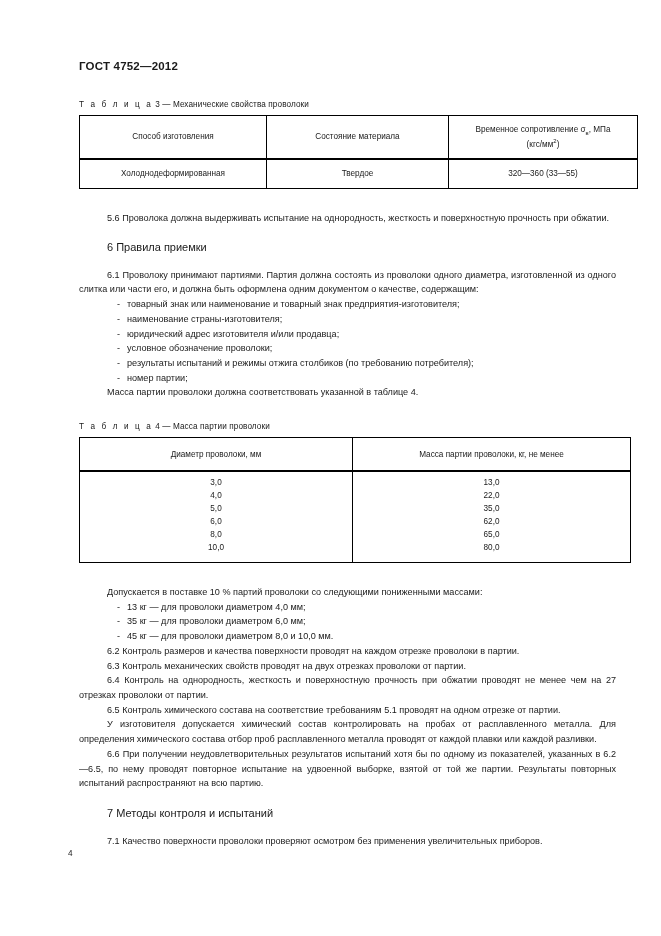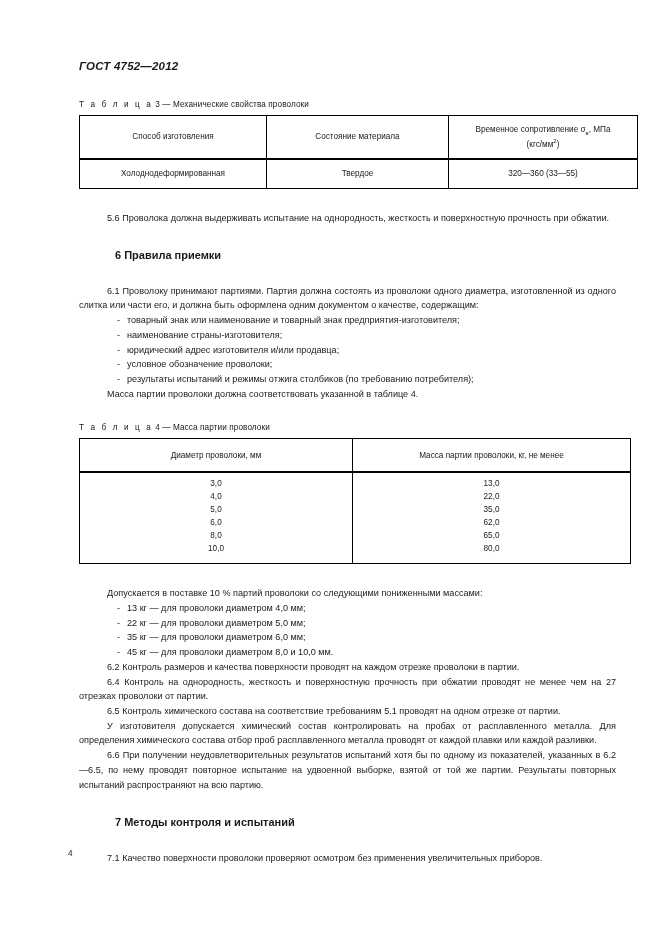--- a/index.html
+++ b/index.html
@@ -28,21 +28,20 @@
     top: 60px;
     width: 537px;
   }
 
   
   .doc-head {
     font-size: 11.5px;
     font-weight: bold;
     letter-spacing: 0.2px;
     margin: 0 0 28px 0;
-    font-style: italic;
   }
 
   
   .tbl-caption {
     font-size: 8.2px;
     margin: 0 0 6px 0;
     color: #1a1a1a;
     letter-spacing: 0.1px;
   }
   .tbl-caption .sp {
@@ -94,22 +93,22 @@
     line-height: 1.62;
     margin: 0;
     text-align: justify;
     text-justify: inter-word;
   }
   p.para.indent { text-indent: 28px; }
   p.para.nojust { text-align: left; }
 
   h2.sect {
     font-size: 11px;
-    font-weight: bold;
-    margin: 8px;
+    font-weight: normal;
+    margin: 0;
     padding-left: 28px;
   }
 
   ul.dash {
     list-style: none;
     margin: 0;
     padding: 0;
   }
   ul.dash li {
     font-size: 9.1px;
@@ -180,20 +179,21 @@
     <div class="gap-c"></div>
 
     <p class="para indent">6.1 Проволоку принимают партиями. Партия должна состоять из проволоки одного диаметра, изготовленной из одного слитка или части его, и должна быть оформлена одним документом о качестве, содержащим:</p>
 
     <ul class="dash">
       <li>товарный знак или наименование и товарный знак предприятия-изготовителя;</li>
       <li>наименование страны-изготовителя;</li>
       <li>юридический адрес изготовителя и/или продавца;</li>
       <li>условное обозначение проволоки;</li>
       <li>результаты испытаний и режимы отжига столбиков (по требованию потребителя);</li>
+      <li>номер партии;</li>
     </ul>
 
     <p class="para nojust" style="padding-left:28px">Масса партии проволоки должна соответствовать указанной в таблице 4.</p>
 
     <div class="gap-e"></div>
 
     <div class="tbl-caption">
       <span class="sp">Т а б л и ц а</span>
       <span>4</span>
       <span>—</span>
@@ -228,26 +228,26 @@
         </tr>
       </tbody>
     </table>
 
     <div class="gap-e"></div>
 
     <p class="para nojust" style="padding-left:28px">Допускается в поставке 10 % партий проволоки со следующими пониженными массами:</p>
 
     <ul class="dash">
       <li>13 кг — для проволоки диаметром 4,0 мм;</li>
-      <li>22 кг — для проволоки диаметром 5,0 мм;</li>
       <li>35 кг — для проволоки диаметром 6,0 мм;</li>
       <li>45 кг — для проволоки диаметром 8,0 и 10,0 мм.</li>
     </ul>
 
     <p class="para nojust" style="padding-left:28px">6.2 Контроль размеров и качества поверхности проводят на каждом отрезке проволоки в партии.</p>
+    <p class="para nojust" style="padding-left:28px">6.3 Контроль механических свойств проводят на двух отрезках проволоки от партии.</p>
     <p class="para indent">6.4 Контроль на однородность, жесткость и поверхностную прочность при обжатии проводят не менее чем на 27 отрезках проволоки от партии.</p>
     <p class="para indent">6.5 Контроль химического состава на соответствие требованиям 5.1 проводят на одном отрезке от партии.</p>
     <p class="para indent">У изготовителя допускается химический состав контролировать на пробах от расплавленного металла. Для определения химического состава отбор проб расплавленного металла проводят от каждой плавки или каждой разливки.</p>
     <p class="para indent">6.6 При получении неудовлетворительных результатов испытаний хотя бы по одному из показателей, указанных в 6.2—6.5, по нему проводят повторное испытание на удвоенной выборке, взятой от той же партии. Результаты повторных испытаний распространяют на всю партию.</p>
 
     <div class="gap-g"></div>
 
     <h2 class="sect">7  Методы контроля и испытаний</h2>
 
     <div class="gap-c"></div>

